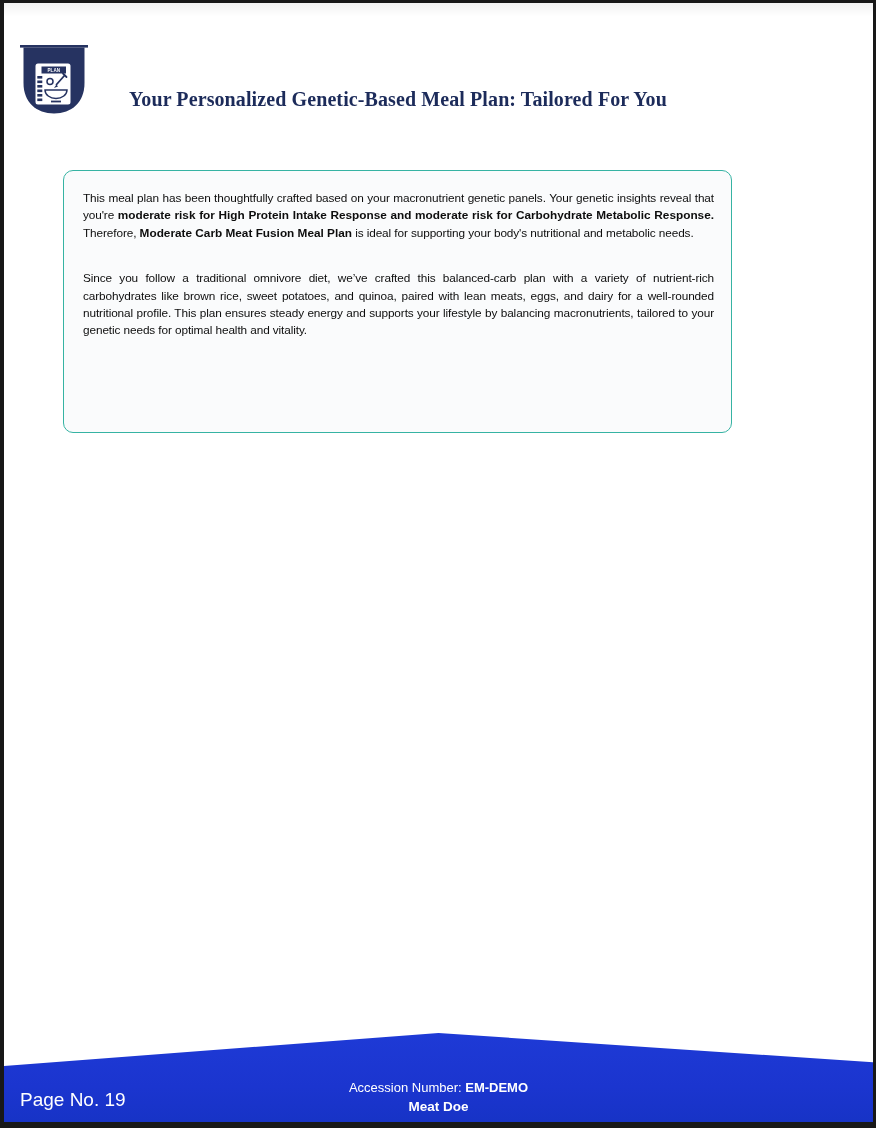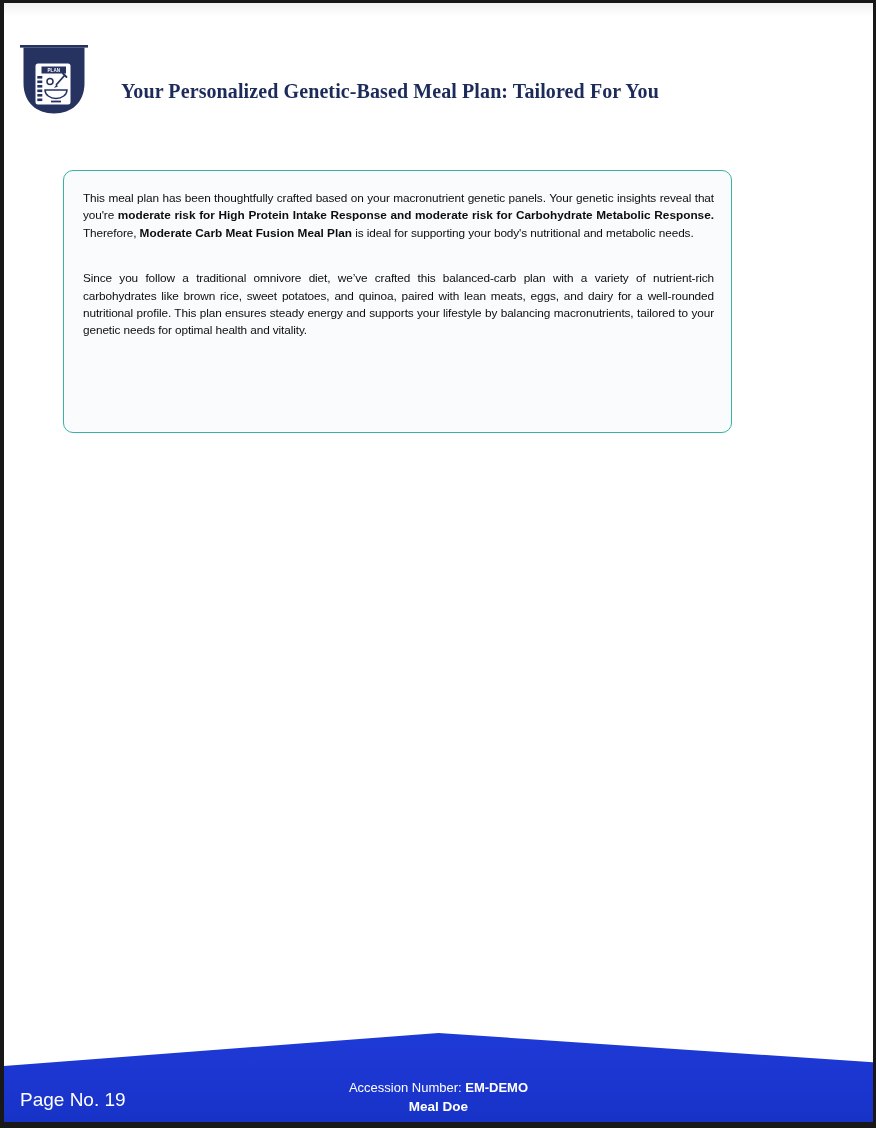--- a/index.html
+++ b/index.html
@@ -23,21 +23,21 @@
   }
 
   
   .logo {
     position: absolute; left: 16px; top: 42px;
     width: 68px; height: 70px;
   }
   .logo svg { display: block; width: 68px; height: 70px; }
   .title {
     position: absolute; left: 109px; top: 69px;
-    margin: 8px;
+    margin: 16px;
     font-family: "Liberation Serif", serif;
     font-weight: bold;
     font-size: 20px;
     letter-spacing: 0.1px;
     color: #1c2b5a;
     white-space: nowrap;
   }
 
   
   .intro-box {
@@ -123,17 +123,17 @@
   </div>
   <h1 class="title">Your Personalized Genetic-Based Meal Plan: Tailored For You</h1>
 
   <section class="intro-box">
     <p><span>This meal plan has been thoughtfully crafted based on your macronutrient genetic panels. Your genetic insights reveal that you're </span><b>moderate risk for High Protein Intake Response and moderate risk for Carbohydrate Metabolic Response.</b><span> Therefore, </span><b>Moderate Carb Meat Fusion Meal Plan</b><span> is ideal for supporting your body's nutritional and metabolic needs.</span></p>
     <p><span>Since you follow a traditional omnivore diet, we’ve crafted this balanced-carb plan with a variety of nutrient-rich carbohydrates like brown rice, sweet potatoes, and quinoa, paired with lean meats, eggs, and dairy for a well-rounded nutritional profile. This plan ensures steady energy and supports your lifestyle by balancing macronutrients, tailored to your genetic needs for optimal health and vitality.</span></p>
   </section>
 
   <footer class="footer-band">
     <div class="accession"><span>Accession Number: </span><b>EM-DEMO</b></div>
-    <div class="patient">Meal Doe</div>
+    <div class="patient">Meat Doe</div>
     <div class="pageno">Page No. 19</div>
   </footer>
 
 </div>
 
 </body></html>

